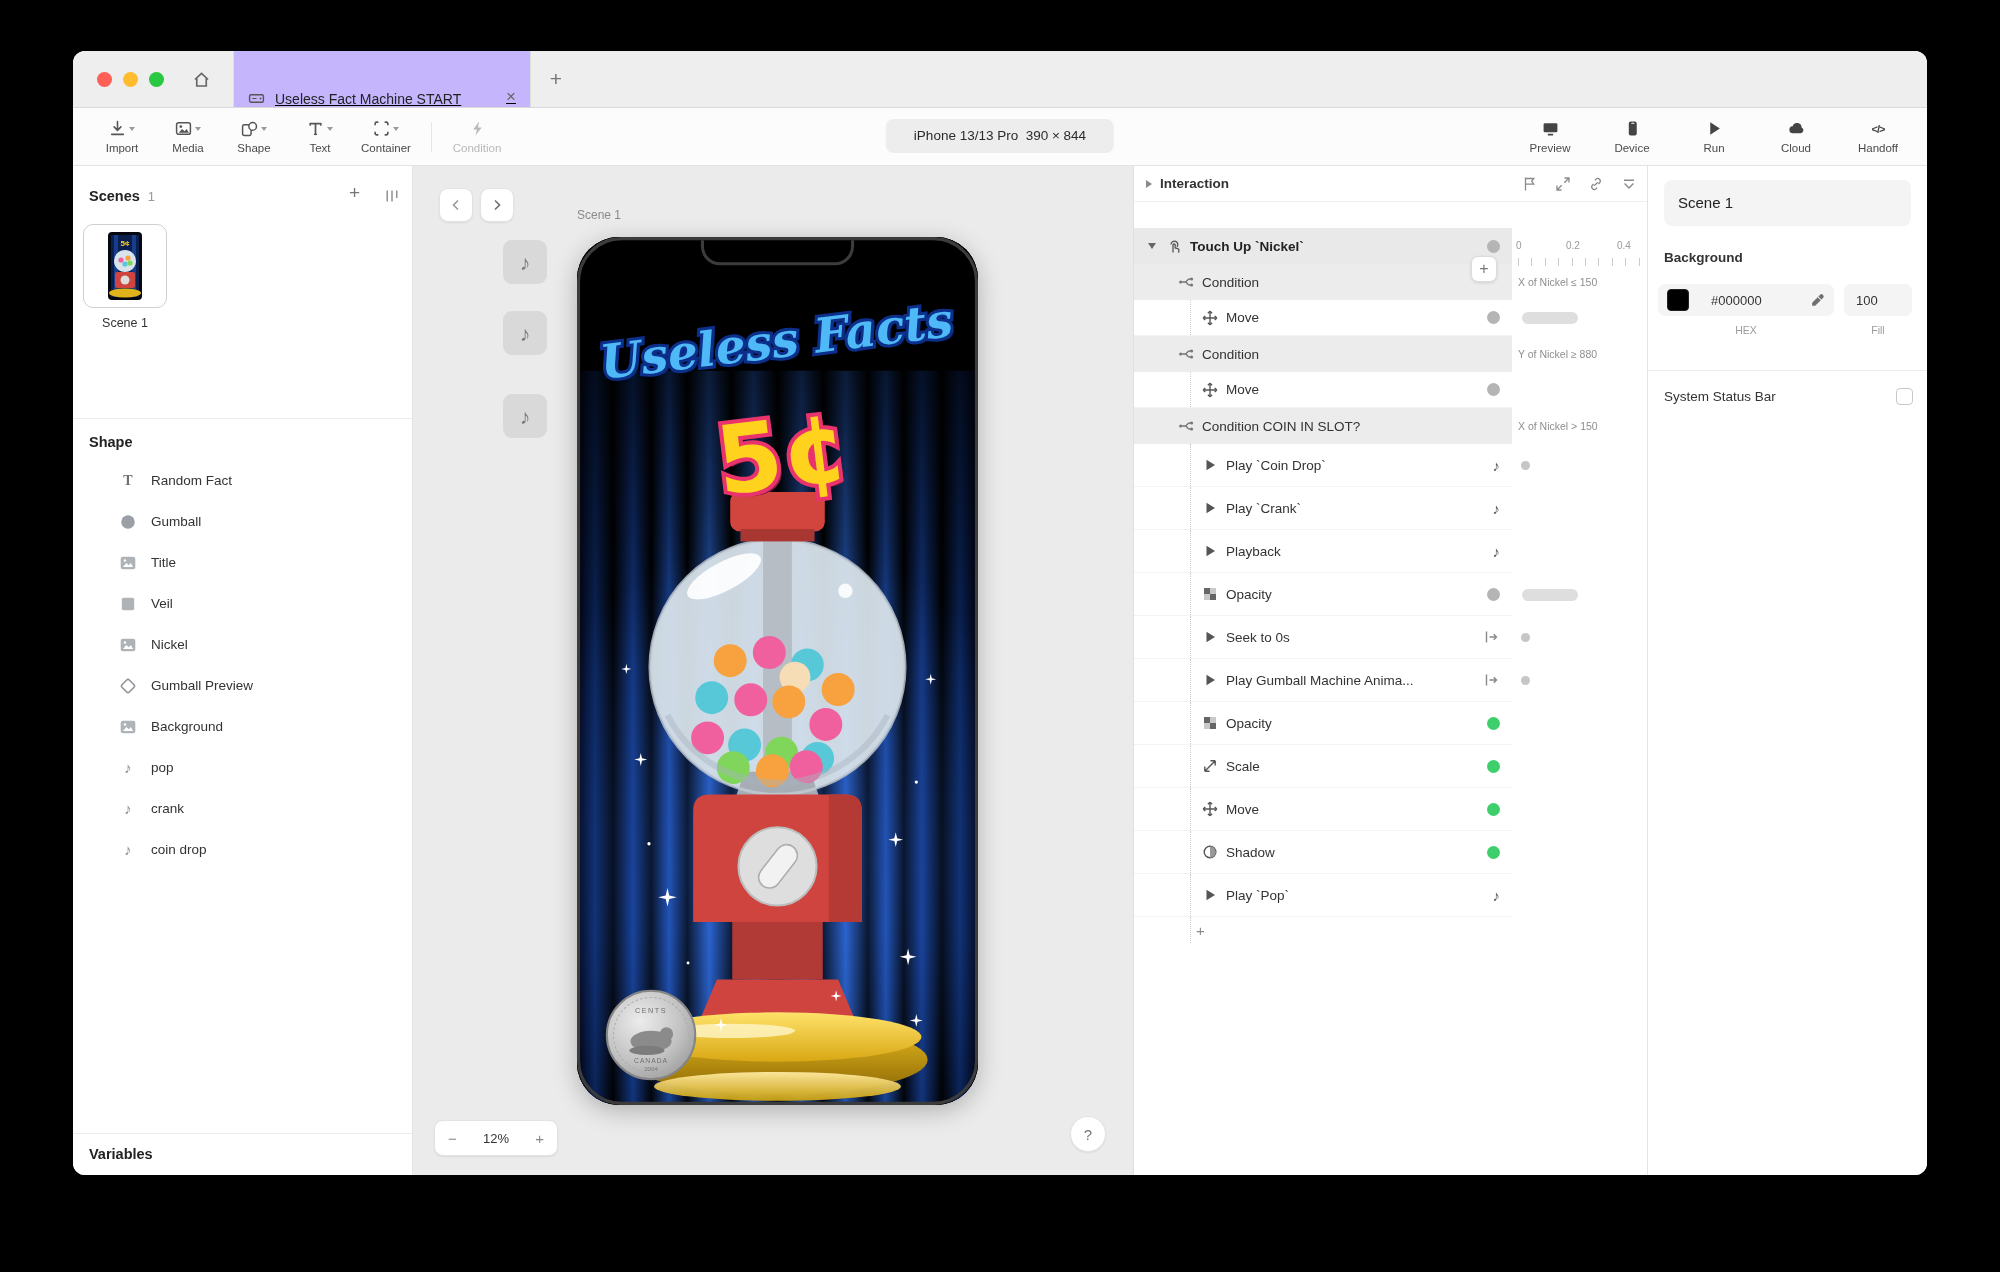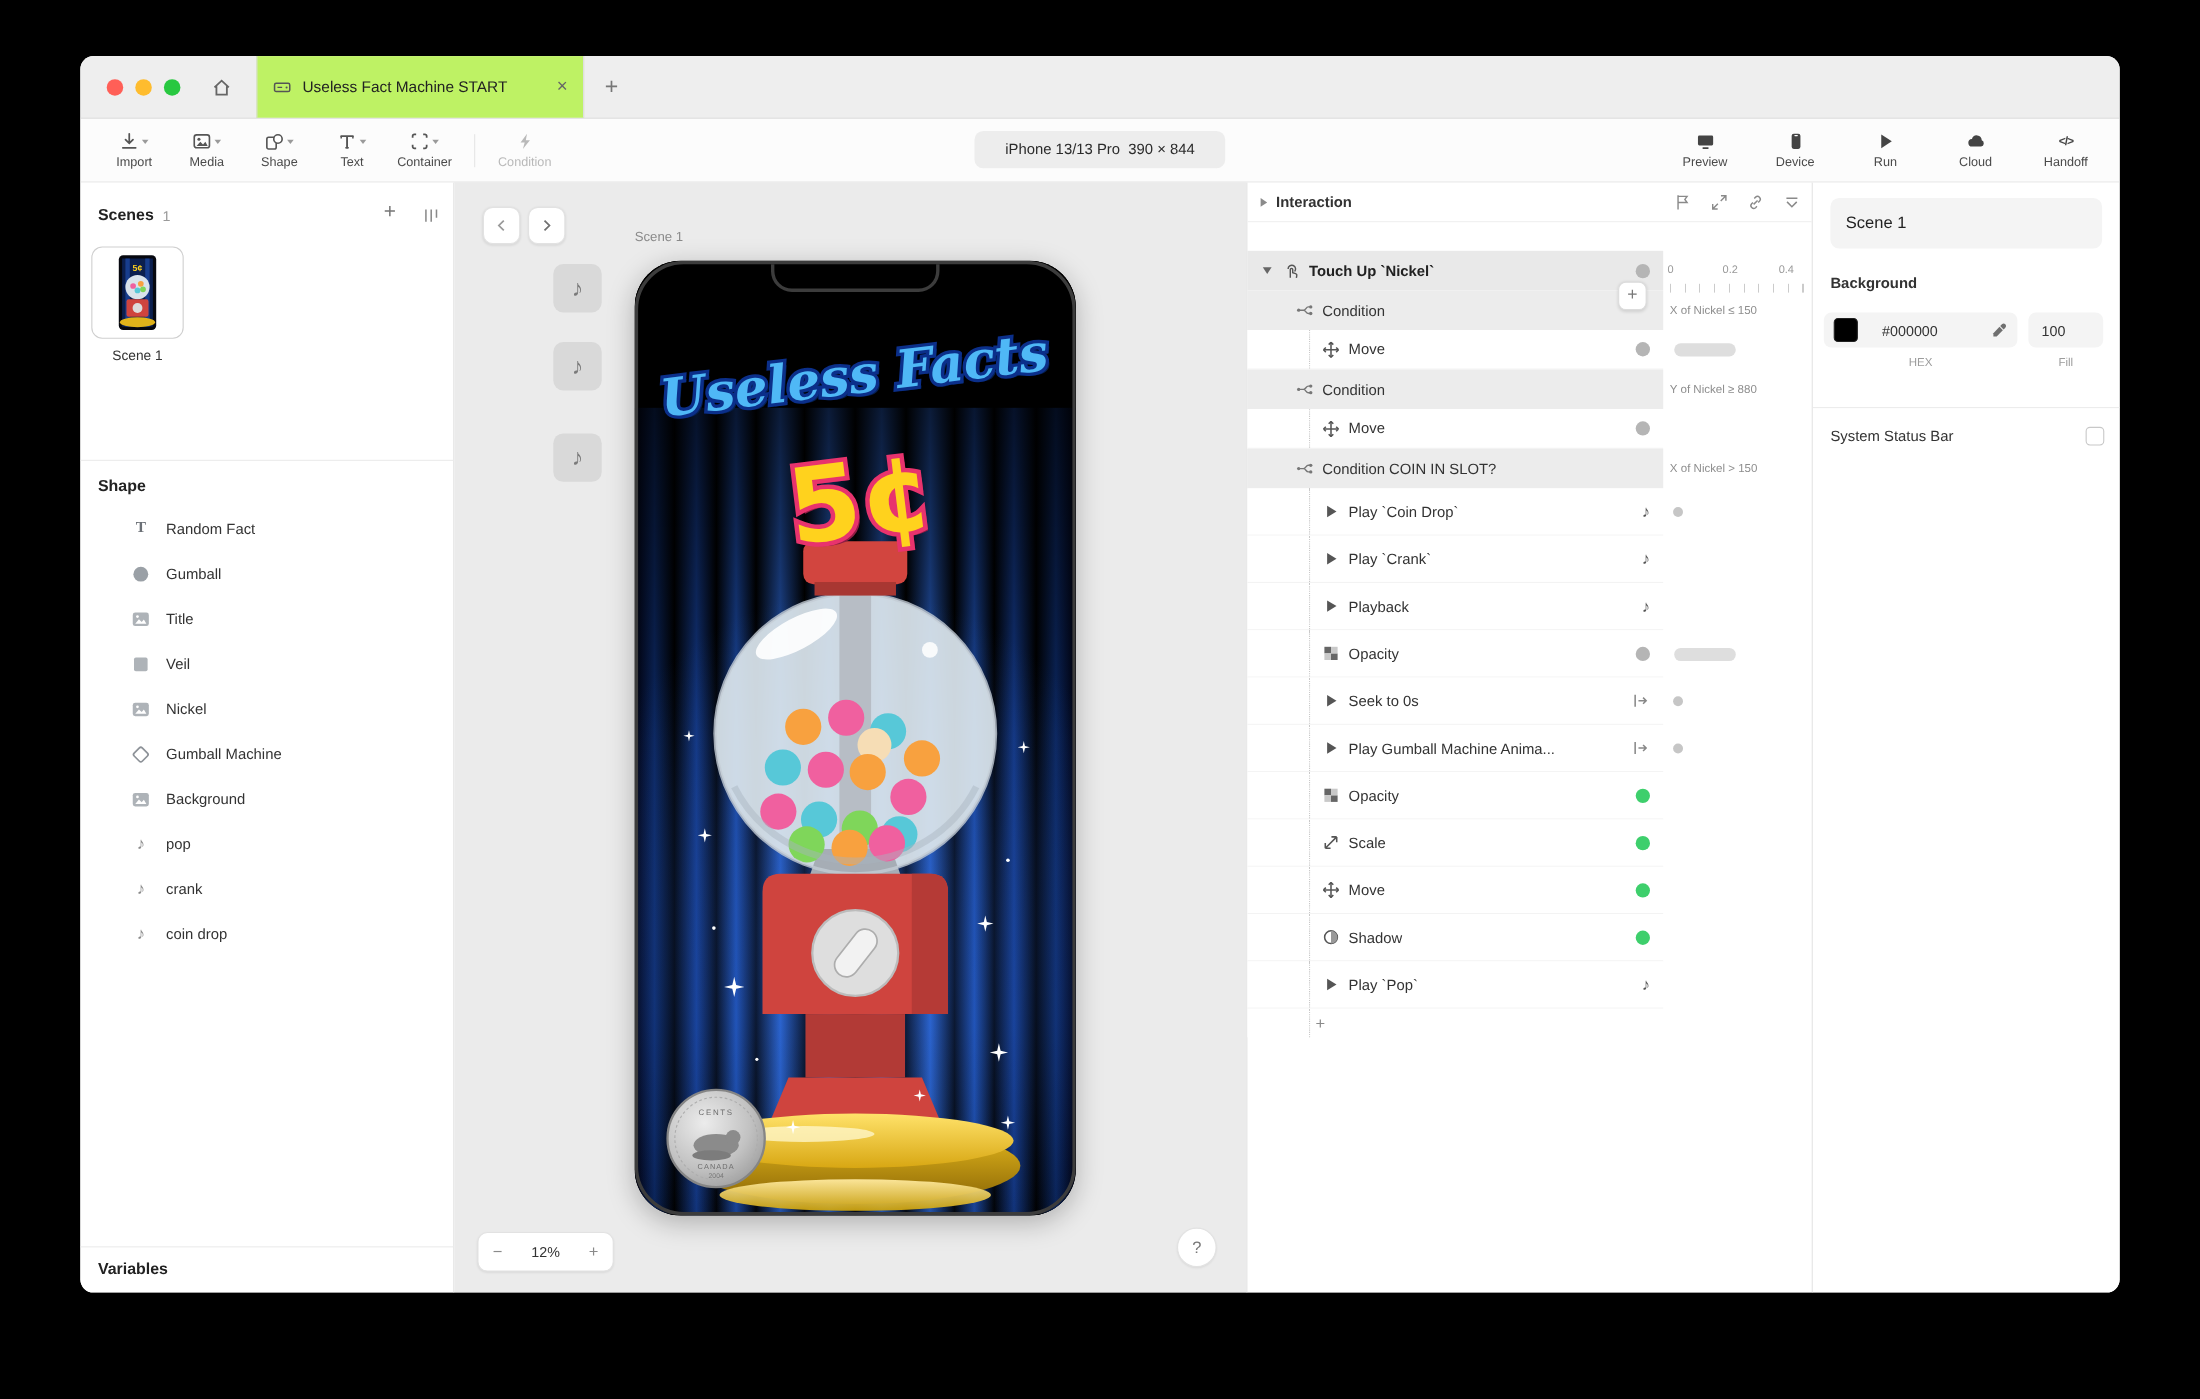--- a/index.html
+++ b/index.html
@@ -10,21 +10,21 @@
   .icon { display:inline-flex; align-items:center; justify-content:center; width:16px; height:16px; }
   .icon svg { width:100%; height:100%; }
   .note { font-size:15px; color:#555; line-height:1; }
 
   
   .titlebar { position:absolute; left:0; top:0; right:0; height:57px; background:#eeeeee; border-bottom:1px solid #d9d9d9; display:flex; align-items:center; }
   .traffic { display:flex; gap:11px; margin-left:24px; }
   .tl { width:15px; height:15px; border-radius:50%; }
   .red{background:#ff5f57}.yellow{background:#febc2e}.green{background:#28c840}
   .home { margin-left:28px; width:19px; height:19px; }
-  .tab { margin-left:22px; width:298px; height:100%; background:#bef264; border-left:1px solid #dedede; border-right:1px solid #dedede; display:flex; align-items:center; padding:0 14px; }
+  .tab { margin-left:22px; width:298px; height:100%; background:#c4b5fd; border-left:1px solid #dedede; border-right:1px solid #dedede; display:flex; align-items:flex-end; padding:0 14px;text-decoration:underline; }
   .tab .icon { width:17px; height:17px; }
   .tab-title { margin-left:10px; font-size:14px; color:#222; white-space:nowrap; }
   .tab-close { margin-left:auto; font-size:17px; color:#666; }
   .tab-add { margin-left:4px; font-size:21px; color:#777; width:42px; text-align:center; }
 
   
   .toolbar { position:absolute; left:0; top:57px; right:0; height:58px; background:#fcfcfc; border-bottom:1px solid #e3e3e3; }
   .tb-left { position:absolute; left:20px; top:0; height:100%; display:flex; align-items:center; gap:8px; }
   .tb-right { position:absolute; right:20px; top:0; height:100%; display:flex; align-items:center; gap:24px; }
   .tbi { display:flex; flex-direction:column; align-items:center; justify-content:center; min-width:58px; gap:4px; }
@@ -358,21 +358,21 @@
               </svg>
             </span>
             <span class="lname">Nickel</span>
           </div>
           <div class="lrow">
             <span class="lic">
               <svg viewBox="0 0 16 16">
                 <rect x="3.4" y="3.4" width="9.2" height="9.2" rx="1.6" transform="rotate(45 8 8)" fill="none" stroke="#8d9298" stroke-width="1.4"></rect>
               </svg>
             </span>
-            <span class="lname">Gumball Machine</span>
+            <span class="lname">Gumball Preview</span>
           </div>
           <div class="lrow">
             <span class="lic">
               <svg viewBox="0 0 16 16">
                 <rect x="1.5" y="2.5" width="13" height="11" rx="2" fill="#aeb3b8"></rect>
                 <path d="M3.5 11.5l3-3.6 2.2 2.2 1.8-2 2 3.4z" fill="#fff"></path>
                 <circle cx="5.3" cy="5.8" r="1.1" fill="#fff"></circle>
               </svg>
             </span>
             <span class="lname">Background</span>

